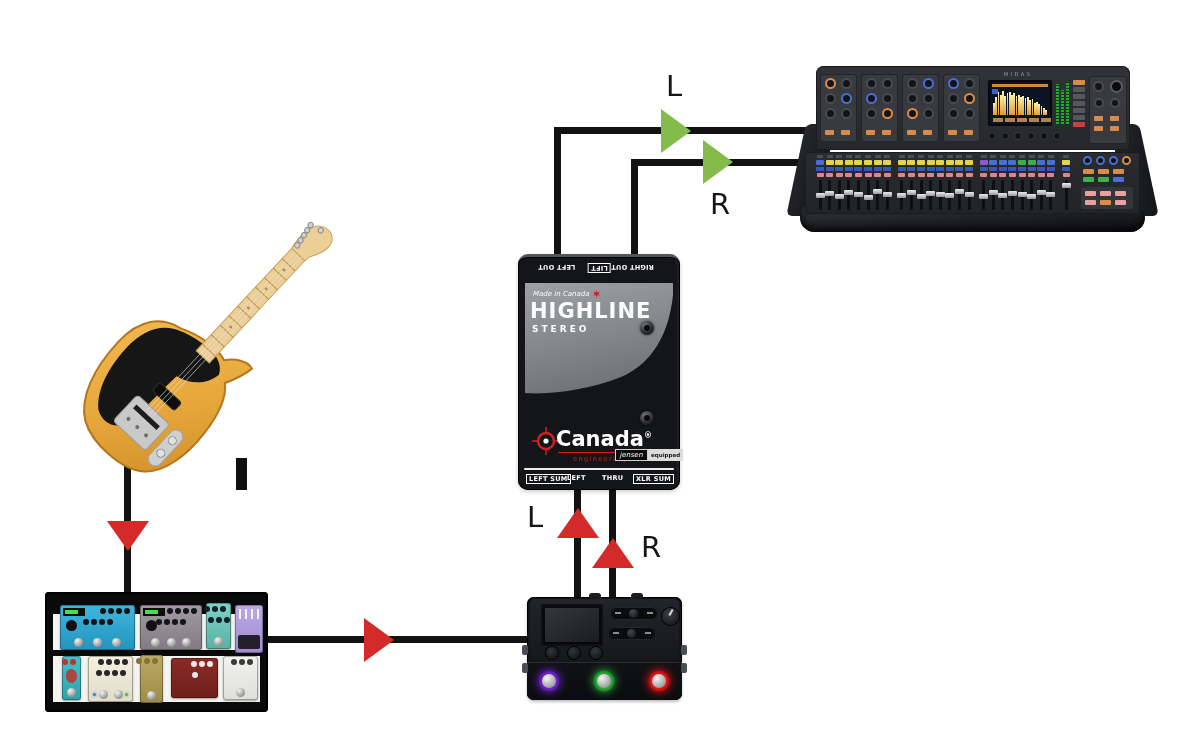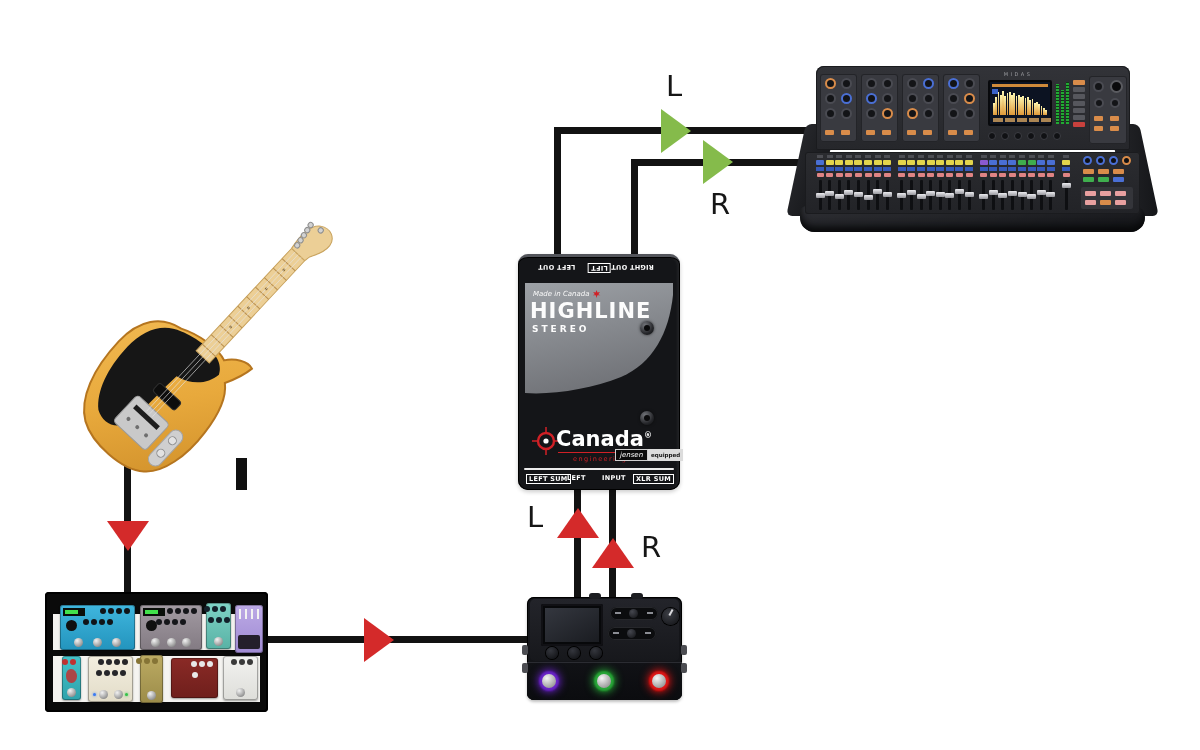--- a/index.html
+++ b/index.html
@@ -345,21 +345,21 @@
     <div class="di-logo-text"><span>Canada</span><sup>®</sup></div>
     <div class="di-rule"></div>
     <div class="di-eng">engineering</div>
     <div class="jensen">
       <span class="jb1">jensen</span>
         <span class="jb2">equipped</span>
     </div>
     <div class="di-sep"></div>
     <span class="di-jack-bot boxed" style="left:8px;">LEFT SUM</span>
     <span class="di-jack-bot" style="left:49px;">LEFT</span>
-    <span class="di-jack-bot" style="left:84px;">INPUT</span>
+    <span class="di-jack-bot" style="left:84px;">THRU</span>
     <span class="di-jack-bot boxed" style="right:6px;">XLR SUM</span>
   </div>
 
   <div class="dev mixer">
     <div class="mx-cheek" style="left:-4px;transform:skewX(-12deg);"></div>
     <div class="mx-cheek" style="right:-4px;transform:skewX(12deg);"></div>
     <div class="mx-base"></div>
     <div class="mx-top">
       <div class="mx-brand">MIDAS</div>
       <div class="mx-clusters">

